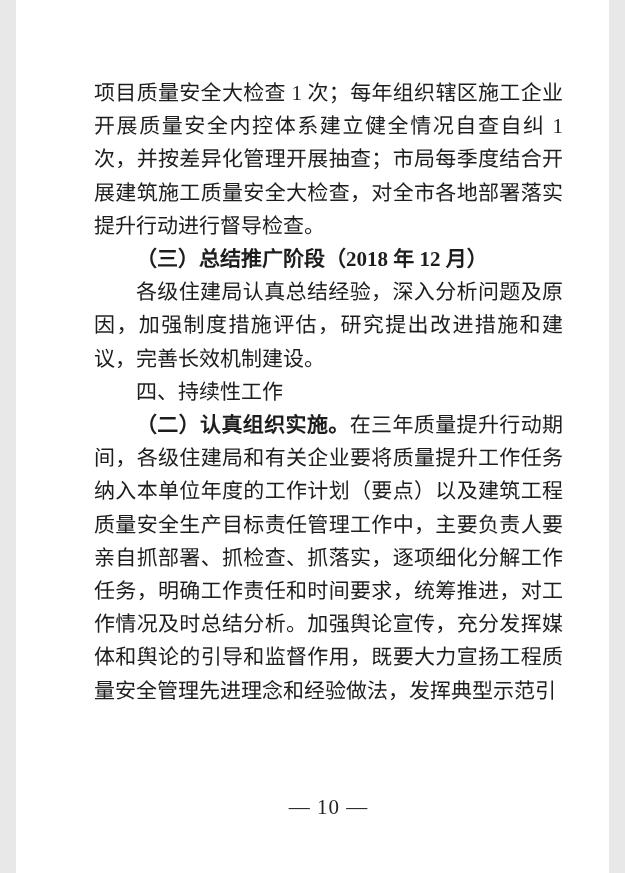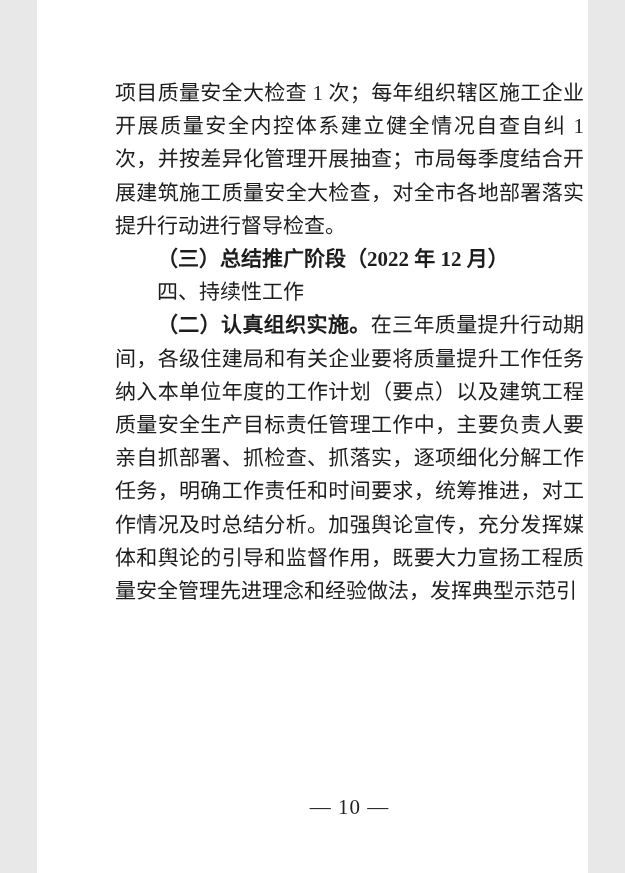--- a/index.html
+++ b/index.html
@@ -2,21 +2,21 @@
 <html lang="zh-CN"><head>
 <meta charset="utf-8">
 <style>
   html, body {
     margin: 0;
     padding: 0;
     background: #e8e8e8;
   }
   .page {
     position: relative;
-    width: 551px;
+    width: 593px;
     height: 873px;
     margin: 0 auto;
     background: #ffffff;
     overflow: hidden;
     font-family: "Liberation Serif", "DejaVu Serif", serif;
   }
   .content {
     position: absolute;
     left: 78px;
     top: 77px;
@@ -47,18 +47,19 @@
     letter-spacing: 1px;
     color: #222222;
   }
 </style>
 </head>
 <body>
 
 <div class="page">
   <div class="content" id="doc-content">
       <p><span>项目质量安全大检查 1 次；每年组织辖区施工企业开展质量安全内控体系建立健全情况自查自纠 1 次，并按差异化管理开展抽查；市局每季度结合开展建筑施工质量安全大检查，对全市各地部署落实提升行动进行督导检查。</span></p>
-      <p class="indent"><span class="seg-bold">（三）总结推广阶段（2022 年 12 月）</span></p>
+      <p class="indent"><span class="seg-bold">（三）总结推广阶段（2018 年 12 月）</span></p>
+      <p class="indent"><span>各级住建局认真总结经验，深入分析问题及原因，加强制度措施评估，研究提出改进措施和建议，完善长效机制建设。</span></p>
       <p class="indent"><span>四、持续性工作</span></p>
       <p class="indent"><span class="seg-bold">（二）认真组织实施。</span><span>在三年质量提升行动期间，各级住建局和有关企业要将质量提升工作任务纳入本单位年度的工作计划（要点）以及建筑工程质量安全生产目标责任管理工作中，主要负责人要亲自抓部署、抓检查、抓落实，逐项细化分解工作任务，明确工作责任和时间要求，统筹推进，对工作情况及时总结分析。加强舆论宣传，充分发挥媒体和舆论的引导和监督作用，既要大力宣扬工程质量安全管理先进理念和经验做法，发挥典型示范引</span></p>
     </div>
   <div class="footer">— 10 —</div>
 </div>
 
 </body></html>

